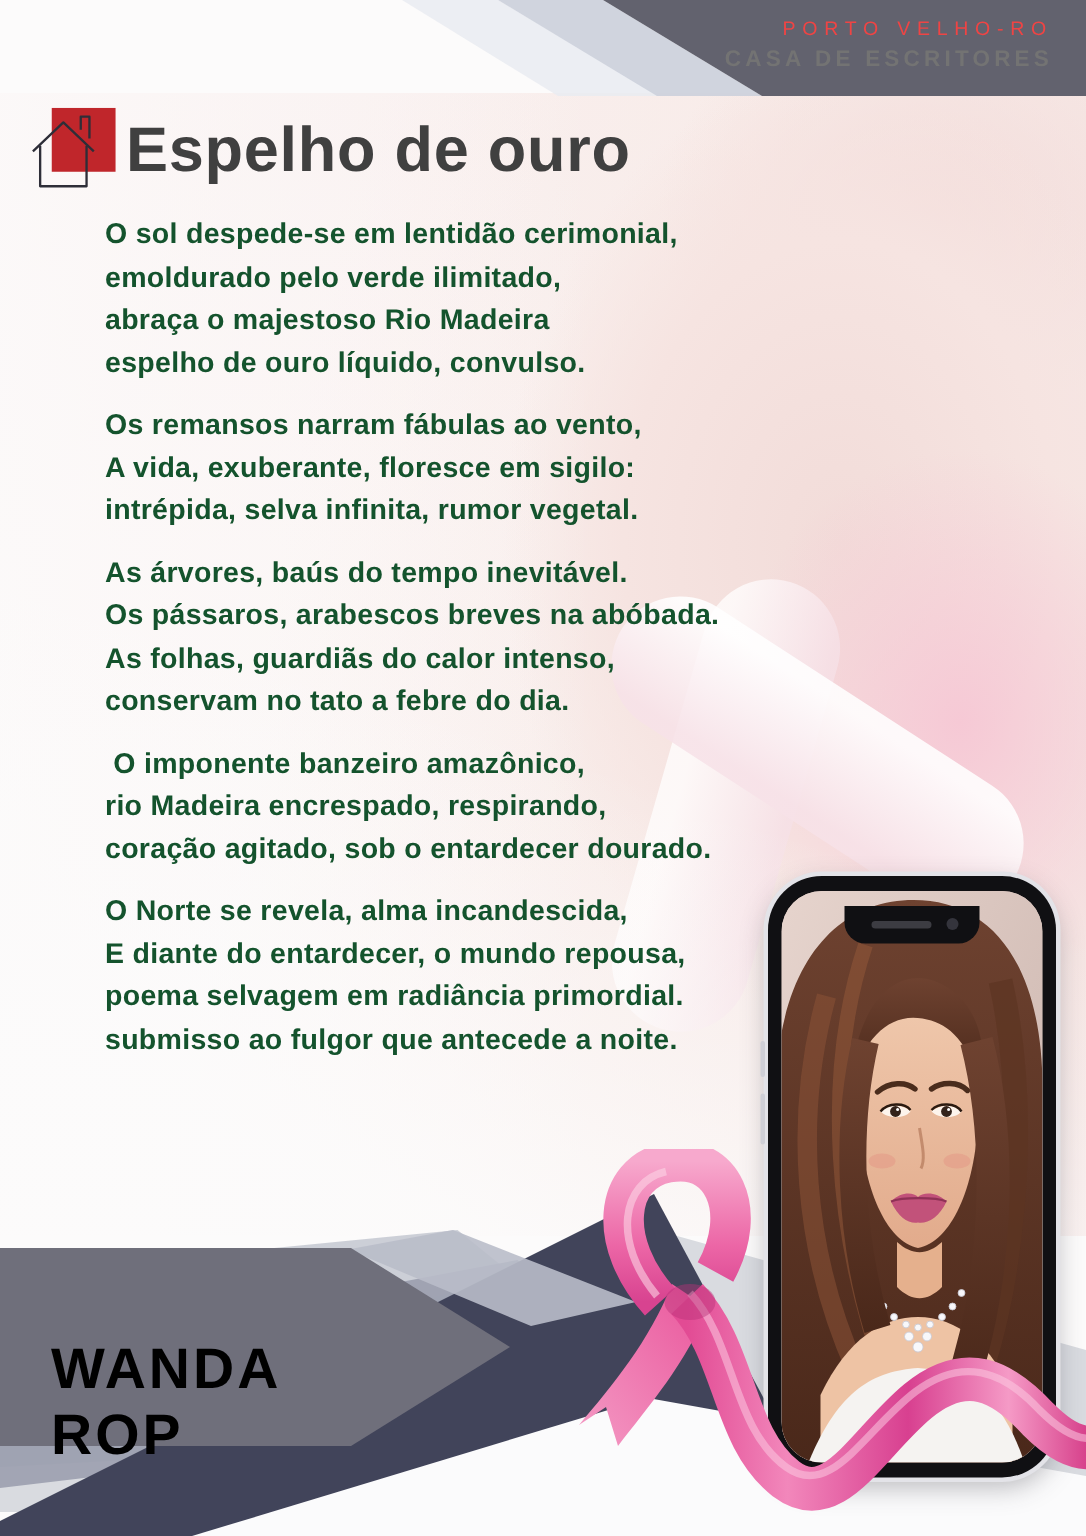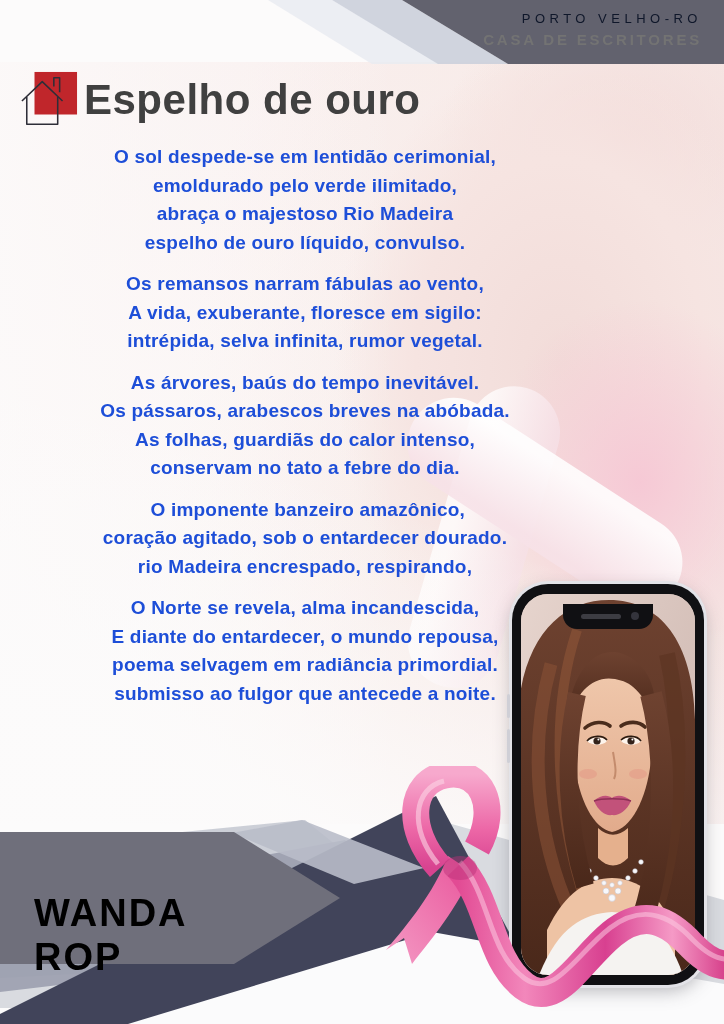--- a/index.html
+++ b/index.html
@@ -22,30 +22,30 @@
     background:linear-gradient(180deg,#ffffff 10%,#f7e2e8 90%);}
   .pale-ribbon-b{position:absolute;left:438px;top:320px;width:92px;height:310px;border-radius:46px;
     transform:rotate(16deg);opacity:.8;
     background:linear-gradient(90deg,#fffdfd 15%,#f6e1e7 95%);}
 
   
   .banner-lighter{background:#e9ebf1;opacity:.85;clip-path:polygon(268px 0,332px 0,440px 64px,372px 64px);}
   .banner-light{background:#ced2dc;opacity:.95;clip-path:polygon(332px 0,402px 0,508px 64px,438px 64px);}
   .banner-dark{background:#62626e;clip-path:polygon(402px 0,724px 0,724px 64px,508px 64px);}
   .hdr{position:absolute;top:11px;right:22px;text-align:right;z-index:6;}
-  .hdr-loc{font-size:13px;font-weight:500;letter-spacing:4.5px;color:#0f172a;margin-bottom:5px;}
+  .hdr-loc{font-size:13px;font-weight:500;letter-spacing:4.5px;color:#ef4444;margin-bottom:5px;}
   .hdr-org{font-size:15px;font-weight:700;letter-spacing:2.8px;color:#737373;}
 
   
   .title-row{position:absolute;left:20px;top:70px;display:flex;align-items:flex-start;z-index:7;}
   .logo{width:58px;height:60px;margin-right:6px;flex:0 0 auto;}
   .page-title{font-size:42px;font-weight:700;color:#404040;letter-spacing:.5px;line-height:60px;}
 
   
-  .poem{position:absolute;left:70px;top:143px;width:470px;z-index:7;color:#1d4ed8;text-align:center;}
+  .poem{position:absolute;left:70px;top:143px;width:470px;z-index:7;color:#14532d;}
   .stanza{margin-bottom:13px;}
   .poem-line{display:block;font-size:19px;font-weight:700;line-height:28.5px;letter-spacing:.2px;white-space:pre-wrap;}
 
   
   .bottom-light{background:#d9dbe0;clip-path:polygon(0 962px,430px 818px,724px 900px,724px 1008px,0 1008px);}
   .w-light{background:#c9ccd5;opacity:.95;clip-path:polygon(0 850px,305px 820px,468px 952px,0 978px);}
   .w-med{background:#989bab;opacity:.85;clip-path:polygon(0 905px,345px 840px,452px 938px,0 992px);}
   .w-dark{background:#41445a;clip-path:polygon(0 1014px,436px 796px,552px 1012px,436px 1024px,0 1024px);}
   .w-echo{background:#b9bdc9;opacity:.9;clip-path:polygon(232px 833px,302px 820px,424px 868px,354px 884px);}
   .bottom-white{background:#fbfbfc;clip-path:polygon(128px 1024px,432px 932px,724px 984px,724px 1024px);}
@@ -116,22 +116,22 @@
       <span class="poem-line">intrépida, selva infinita, rumor vegetal.</span>
     </div>
     <div class="stanza">
       <span class="poem-line">As árvores, baús do tempo inevitável.</span>
       <span class="poem-line">Os pássaros, arabescos breves na abóbada.</span>
       <span class="poem-line">As folhas, guardiãs do calor intenso,</span>
       <span class="poem-line">conservam no tato a febre do dia.</span>
     </div>
     <div class="stanza">
       <span class="poem-line"> O imponente banzeiro amazônico,</span>
+      <span class="poem-line">rio Madeira encrespado, respirando,</span>
       <span class="poem-line">coração agitado, sob o entardecer dourado.</span>
-      <span class="poem-line">rio Madeira encrespado, respirando,</span>
     </div>
     <div class="stanza">
       <span class="poem-line">O Norte se revela, alma incandescida,</span>
       <span class="poem-line">E diante do entardecer, o mundo repousa,</span>
       <span class="poem-line">poema selvagem em radiância primordial.</span>
       <span class="poem-line">submisso ao fulgor que antecede a noite.</span>
     </div>
   </div>
 
   <div class="author">

